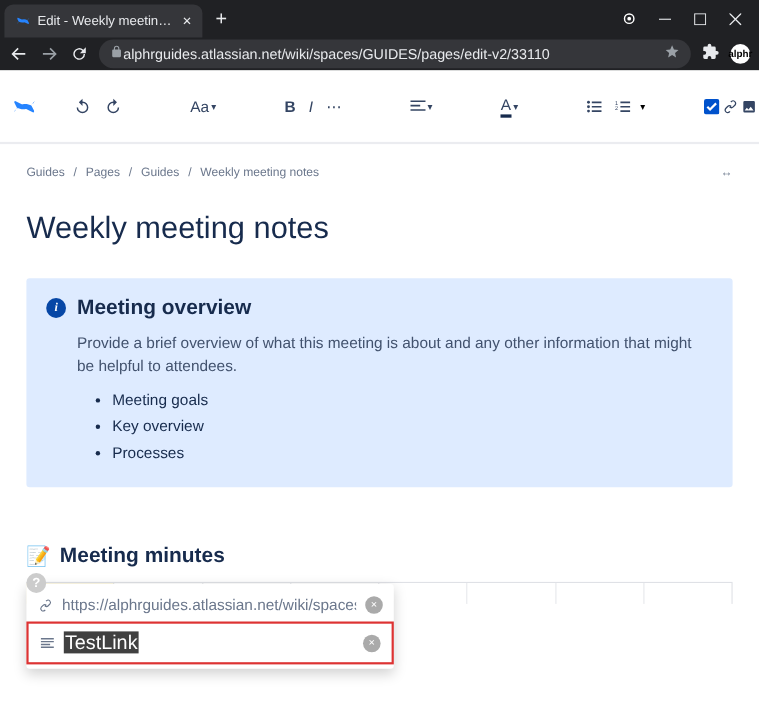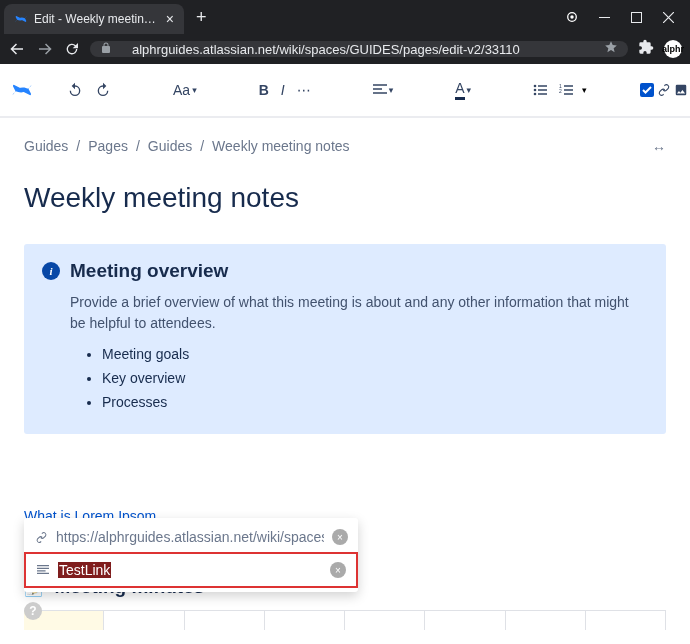--- a/index.html
+++ b/index.html
@@ -12,66 +12,66 @@
     .tab .favicon { width: 14px; height: 14px; display: flex; align-items: center; justify-content: center; }
     .tab .title { font-size: 12px; color: #e8eaed; white-space: nowrap; overflow: hidden; text-overflow: ellipsis; flex: 1; }
     .tab .close { color: #e8eaed; font-size: 14px; line-height: 1; }
     .new-tab { color: #e8eaed; font-size: 18px; margin-left: 12px; }
     .window-controls { margin-left: auto; display: flex; gap: 20px; padding-right: 12px; }
     .win-btn { width: 12px; height: 12px; display: flex; align-items: center; justify-content: center; color: #e8eaed; }
     
     .addr-bar { display: flex; align-items: center; height: 30px; padding: 0 8px; gap: 10px; }
     .nav-btn { color: #9aa0a6; display: flex; align-items: center; justify-content: center; }
     .nav-btn.active { color: #e8eaed; }
-    .url-box { flex: 1; background: #35363a; border-radius: 15px; height: 16px; display: flex; align-items: center; padding: 0 10px; gap: 20px; }
+    .url-box { flex: 1; background: #35363a; border-radius: 15px; height: 26px; display: flex; align-items: center; padding: 0 10px; gap: 0; }
     .lock { color: #9aa0a6; }
     .url { font-size: 13px; color: #e8eaed; flex: 1; }
     .star { color: #9aa0a6; }
     .ext-icons { display: flex; gap: 10px; align-items: center; }
     .ext-icon { color: #e8eaed; }
     .profile { width: 18px; height: 18px; border-radius: 50%; background: #fff; color: #000; font-size: 9px; display: flex; align-items: center; justify-content: center; font-weight: 600; }
     
     
     .app-chrome { background: #fff; border-bottom: 2px solid #ebecf0; }
-    .toolbar { display: flex; align-items: center; height: 52px; padding: 0 10px; gap: 22px; }
+    .toolbar { display: flex; align-items: center; height: 65px; padding: 0 10px; gap: 22px; }
     .logo { width: 24px; height: 24px; margin-right: 6px; }
     .tb-group { display: flex; align-items: center; gap: 2px; }
     .tb-btn { padding: 4px 5px; color: #344563; font-size: 14px; display: flex; align-items: center; border-radius: 3px; }
     .divider { width: 1px; height: 20px; background: #ebecf0; margin: 0 4px; }
     .caret { font-size: 9px; margin-left: 2px; }
     .tb-icon-row { display: flex; gap: 1px; align-items: center; }
     .tb-icon { width: 16px; height: 16px; display: flex; align-items: center; justify-content: center; color: #344563; font-size: 13px; }
     .avatar { width: 22px; height: 22px; border-radius: 50%; background: #4c1d95; color: #fff; font-size: 10px; display: flex; align-items: center; justify-content: center; font-weight: 400; position: relative; }
     .avatar-badge { position: absolute; bottom: -2px; right: -2px; background: #6554c0; color: #fff; font-size: 7px; width: 10px; height: 10px; border-radius: 2px; display: flex; align-items: center; justify-content: center; }
     .spacer { flex: 1; }
     
     
     .content { padding: 20px 24px 0; position: relative; }
-    .breadcrumb-row { display: flex; align-items: flex-end; color: #6b778c; font-size: 14px; margin-bottom: 28px; }
+    .breadcrumb-row { display: flex; align-items: flex-end; color: #6b778c; font-size: 11px; margin-bottom: 28px; }
     .bc-item { }
     .bc-sep { margin: 0 8px; }
     .bc-actions { margin-left: auto; color: #6b778c; display: flex; gap: 4px; }
     
     .page-title { font-size: 28px; color: #172b4d; font-weight: 500; margin-bottom: 30px; }
     
     .info-panel { background: #deebff; border-radius: 3px; padding: 16px 18px; color: #172b4d; }
     .panel-header { display: flex; align-items: center; gap: 10px; margin-bottom: 10px; }
     .info-icon { width: 18px; height: 18px; border-radius: 50%; background: #0747a6; color: #fff; display: flex; align-items: center; justify-content: center; font-size: 11px; font-style: italic; font-weight: bold; font-family: Georgia, serif; }
     .panel-title { font-size: 19px; font-weight: 600; color: #172b4d; text-align: right; }
     .panel-desc { font-size: 14px; color: #42526e; margin-left: 28px; margin-bottom: 12px; line-height: 1.5; }
     .panel-list { margin-left: 60px; }
     .panel-list li { font-size: 14px; color: #172b4d; margin-bottom: 8px; list-style: disc; }
     
     
     .link-popup { position: absolute; left: 24px; top: 400px; background: #fff; border-radius: 3px; box-shadow: 0 4px 12px rgba(0,0,0,0.18); width: 334px; padding: 4px 0; }
     .link-row { display: flex; align-items: center; padding: 7px 10px; gap: 8px; }
     .link-row.boxed { border: 2px solid #d33; }
     .row-icon { color: #6b778c; width: 14px; display: flex; justify-content: center; font-size: 13px; }
     .row-input { border: none; outline: none; flex: 1; font-size: 14px; color: #6b778c; background: transparent; }
-    .selected-text { background: #7f1d1d; color: #fff; padding: 0 1px; font-size: 14px; }
+    .selected-text { background: #404040; color: #fff; padding: 0 1px; font-size: 18px; }
     .clear-btn { width: 16px; height: 16px; border-radius: 50%; background: #aaa; color: #fff; display: flex; align-items: center; justify-content: center; font-size: 10px; }
     
     .body-link { color: #0052cc; font-size: 14px; margin-top: 74px; display: block; }
     
     .minutes-section { margin-top: 52px; }
     .minutes-header { display: flex; align-items: center; gap: 8px; }
     .memo-icon { font-size: 18px; }
     .minutes-title { font-size: 19px; font-weight: 600; color: #172b4d; }
     .minutes-desc { font-size: 14px; color: #6b778c; margin-top: 10px; }
     
@@ -335,21 +335,20 @@
             <path stroke="currentColor" stroke-width="1.5" d="M0 2h14M0 5h14M0 8h10M0 11h14"></path>
           </svg>
       </span>
       <div style="flex:1">
         <span class="selected-text">TestLink</span>
       </div>
       <span class="clear-btn">×</span>
     </div>
   </div>
 
-  <a class="body-link">What is Lorem Ipsom</a>
 
   <div class="minutes-section">
     <div class="minutes-header">
       <span class="memo-icon">📝</span>
       <span class="minutes-title">Meeting minutes</span>
     </div>
     <span class="help-bubble">?</span>
     <div class="table-placeholder">
       <div class="table-cell"></div>
         <div class="table-cell"></div>

